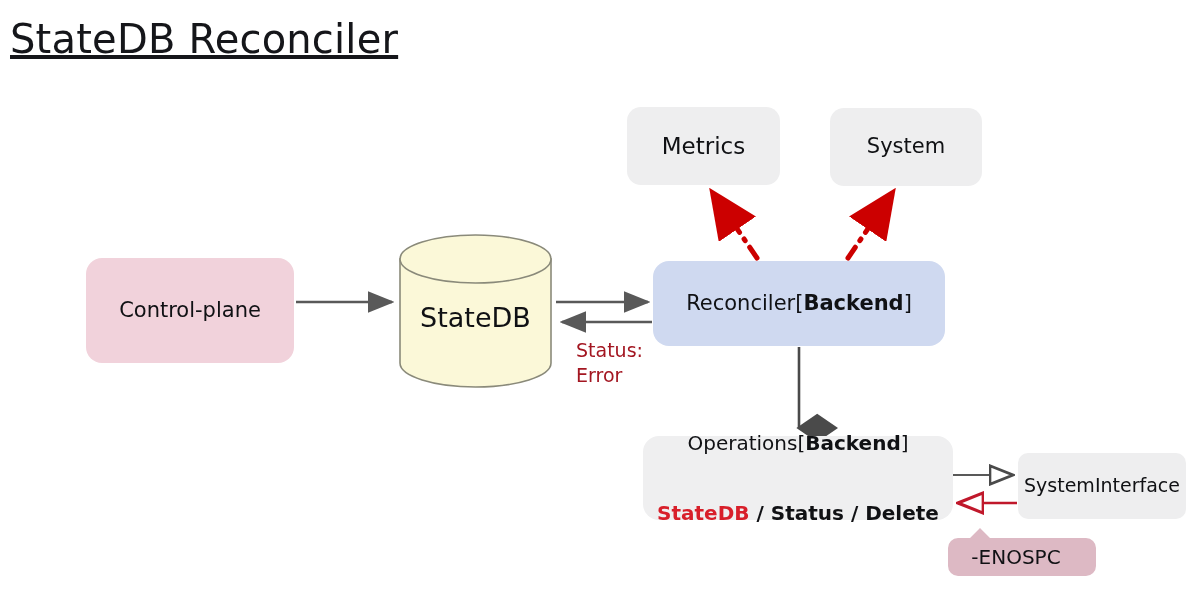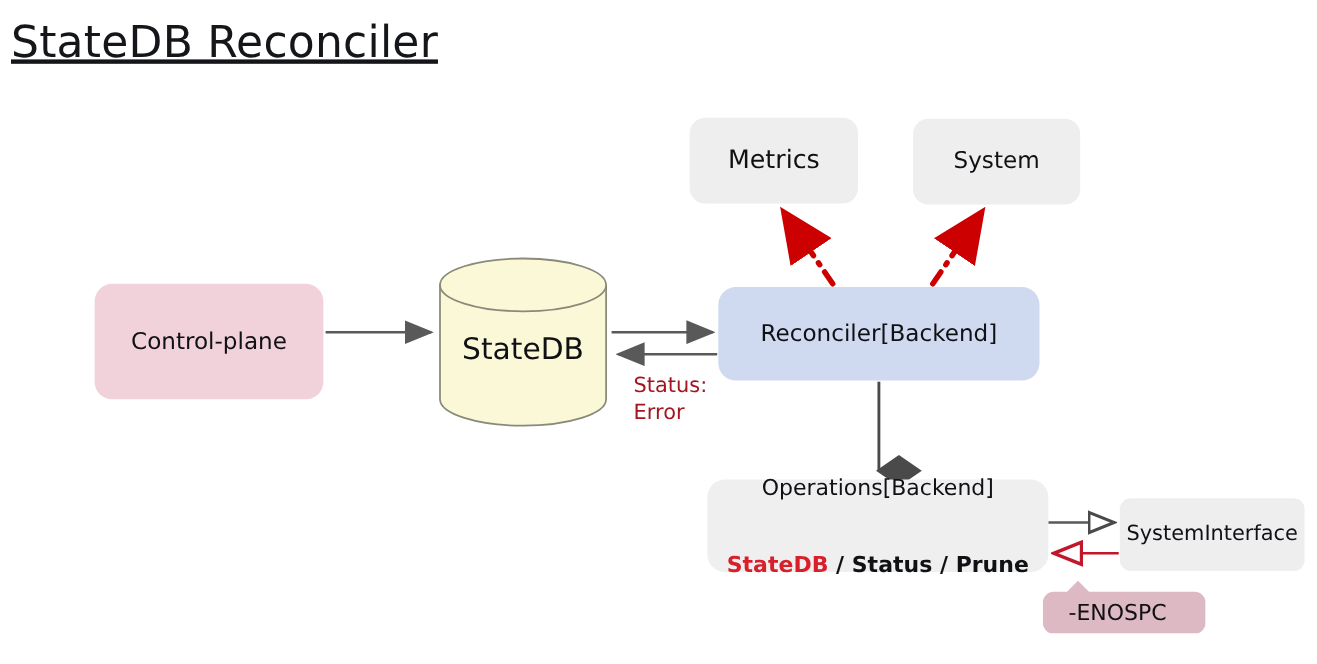--- a/index.html
+++ b/index.html
@@ -35,21 +35,21 @@
     box-sizing: border-box;
     display: flex;
     align-items: center;
     justify-content: center;
     text-align: center;
     border-radius: 14px;
     color: #101114;
     line-height: 1.22;
   }
   .node .line { display: block; white-space: nowrap; }
-  .node b { font-weight: 400; }
+  .node b { font-weight: 700; }
 
   #node-control-plane {
     left: 86px; top: 258px; width: 208px; height: 105px;
     background: #f1d2db;
     font-size: 21px;
     border-radius: 16px;
   }
   #node-metrics {
     left: 627px; top: 107px; width: 153px; height: 78px;
     background: #eeeeef;
@@ -210,21 +210,21 @@
   <div class="node" id="node-health">
     <span class="line">System</span>
   </div>
 
   <div class="node" id="node-reconciler">
     <span class="line"><span>Reconciler[</span><b>Backend</b><span>]</span></span>
   </div>
 
   <div class="node" id="node-operations">
     <span class="line line-1"><span>Operations[</span><b>Backend</b><span>]</span></span>
-    <span class="line line-2"><span class="op-update">StateDB</span><span> / </span><span>Status</span><span> / </span><span>Prune</span></span>
+    <span class="line line-2"><span class="op-update">StateDB</span><span> / </span><span>Status</span><span> / </span><span>Delete</span></span>
   </div>
 
   <div class="node" id="node-system-interface">
     <span class="line">System</span>
     <span class="line">Interface</span>
   </div>
 
   <div id="node-enospc">
     <svg width="148" height="48" viewBox="0 0 148 48">
       <path d="M22,10 L32,0 L42,10 L138,10 A10,10 0 0 1 148,20 L148,38 A10,10 0 0 1 138,48 L10,48 A10,10 0 0 1 0,38 L0,20 A10,10 0 0 1 10,10 Z" fill="#ddb9c4"></path>

